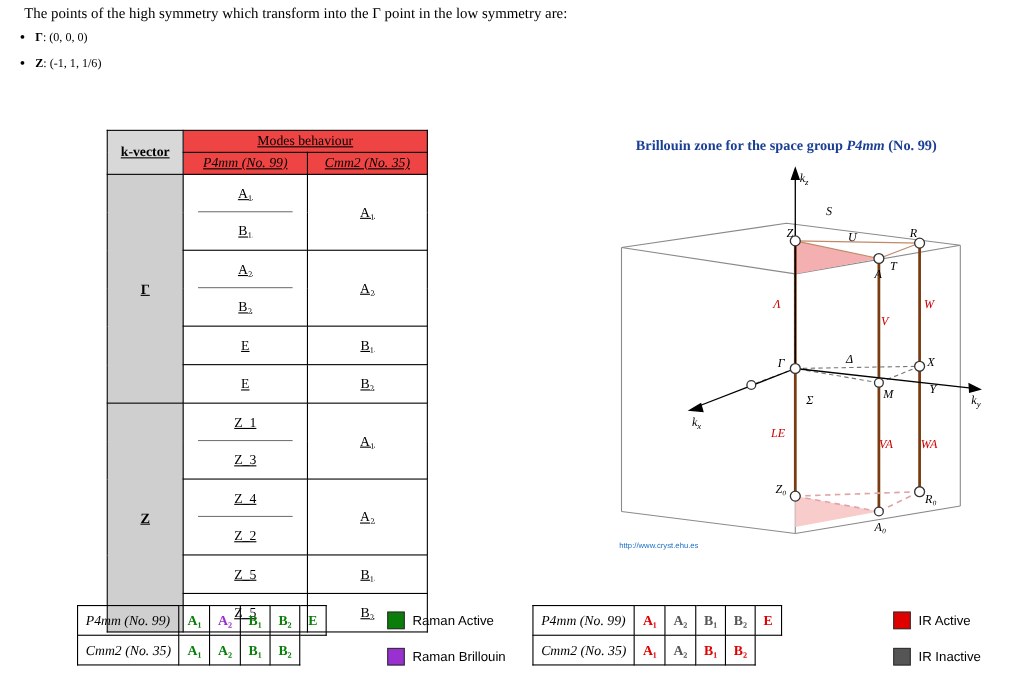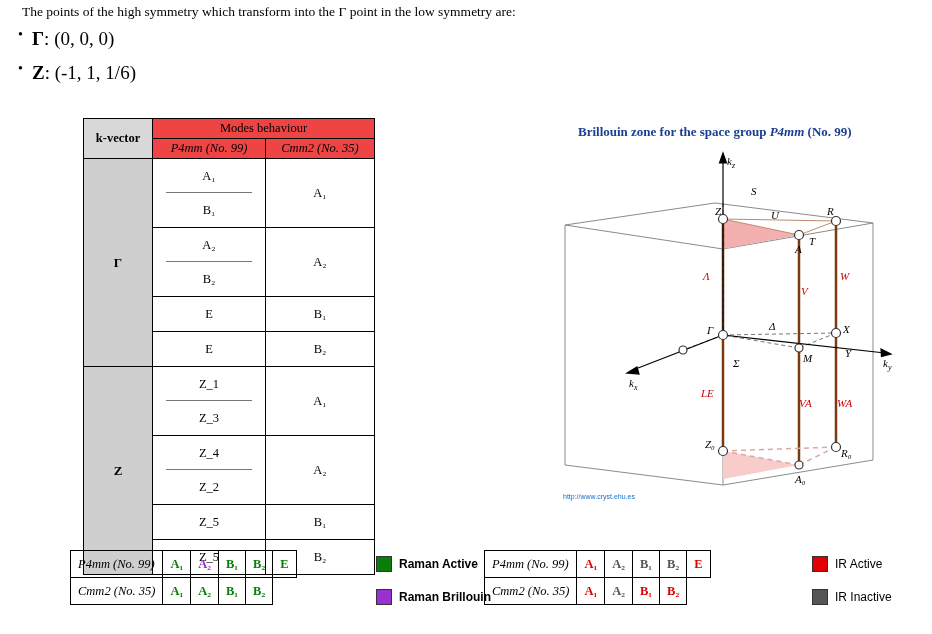--- a/index.html
+++ b/index.html
@@ -25,43 +25,44 @@
   }
   .bullets {
     position: absolute;
     left: 16px;
     top: 28px;
     margin: 0;
     padding: 0;
     list-style: none;
   }
   .bullets li {
-    font-size: 19px;
+    font-size: 11px;
     margin-bottom: 12px;
     padding-left: 16px;
     position: relative;
   }
   .bullets li:before {
     content: "\2022";
     position: absolute;
     left: 2px;
     top: -1px;
     font-size: 14px;
   }
   .bullets .kv {
     font-weight: bold;
   }
 
   
   .modes-table {
     position: absolute;
-    left: 83px;
+    left: 97px;
     top: 118px;
     border-collapse: collapse;
     font-size: 12.5px;
+    text-decoration: underline;
   }
   .modes-table td, .modes-table th {
     border: 1px solid #000000;
     text-align: center;
     vertical-align: middle;
     font-weight: normal;
     padding: 2px 6px;
   }
   .modes-table .hdr {
     background: #ef4444;
@@ -154,21 +155,21 @@
     text-align: left;
     white-space: nowrap;
   }
   .lt1 { position: absolute; left: 70px; top: 550px; }
   .lt2 { position: absolute; left: 484px; top: 550px; }
 
   .swatch-list {
     position: absolute;
     font-size: 12.5px;
   }
-  .sw1 { left: 376px; top: 556px; font-weight: bold; }
+  .sw1 { left: 352px; top: 556px; }
   .sw2 { left: 812px; top: 556px; }
   .swatch-row {
     display: flex;
     align-items: center;
     margin-bottom: 17px;
     font-family: "Liberation Sans", sans-serif;
     font-size: 12px;
   }
   .swatch-box {
     width: 14px;

